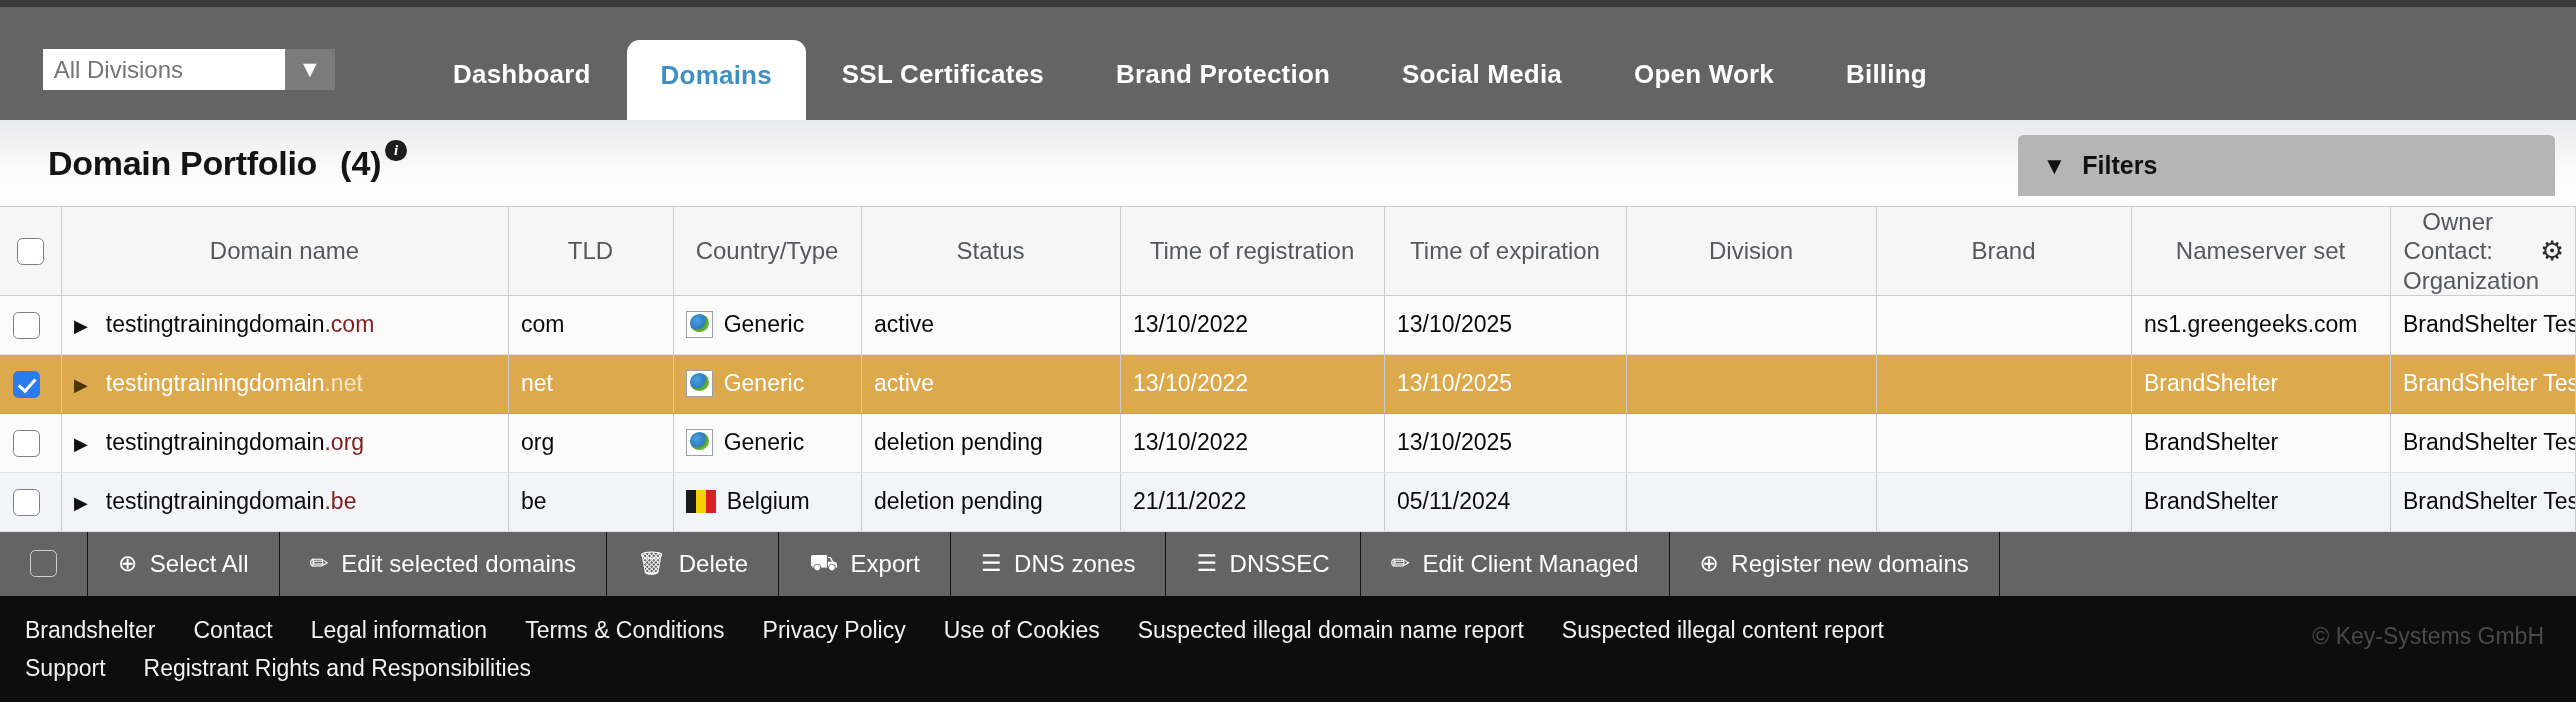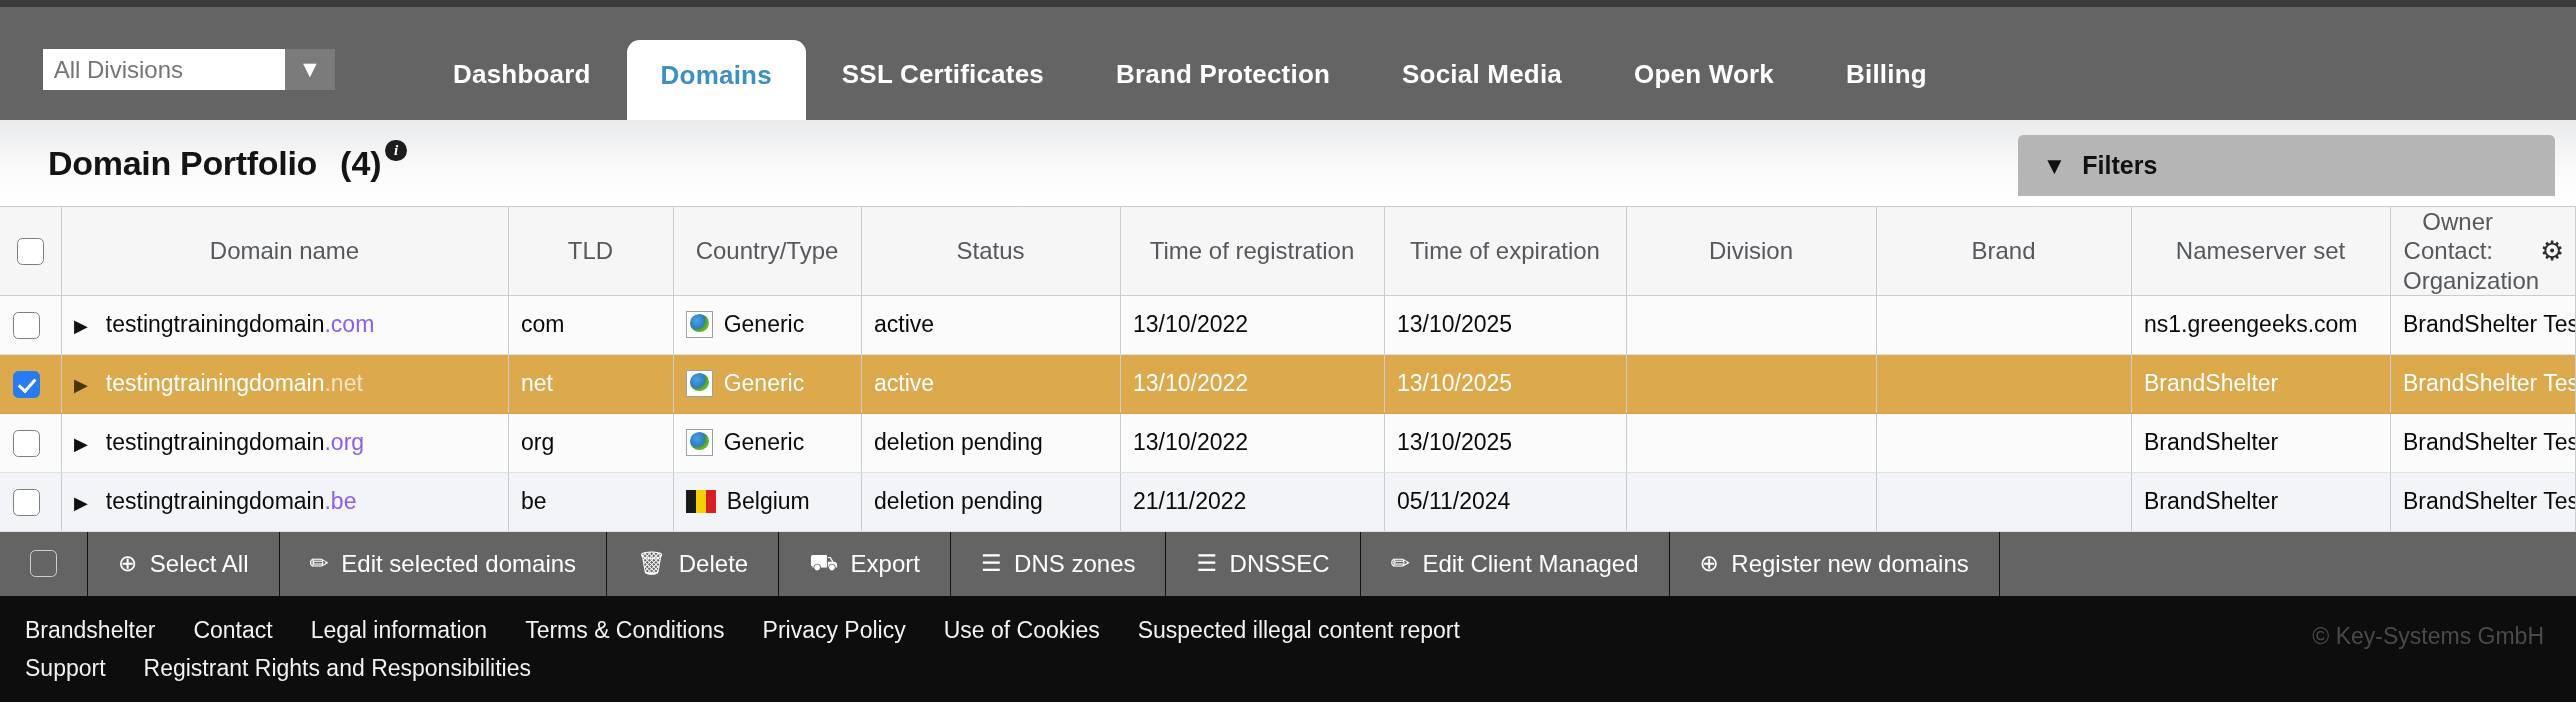--- a/index.html
+++ b/index.html
@@ -171,21 +171,21 @@
   .cb.checked::after{
     content:""; position:absolute; left:8px; top:2.7px;
     width: 7.2px; height: 14.3px; border:solid #fff; border-width:0 3.6px 3.6px 0;
     transform: rotate(42deg);
   }
   td.cb-cell { text-align: center; padding: 0; }
   th.cb-cell { text-align: center; padding: 0; }
 
   .expander { color:#111; font-size: 18px; margin-right: 18px; display:inline-block; cursor:pointer;}
   tr.row-sel .expander { color:#4a3408; }
-  .tld-gray { color: #8b5cf6; }
+  .tld-gray { color: #7f1d1d; }
 
   .flag-globe {
     display:inline-block; width:27px; height:27px; vertical-align:middle;
     margin-right:10.7px; position:relative; background:#ffffff;
     border:0.9px solid #9aa0a6;
   }
   .flag-globe::after{
     content:""; position:absolute; left:2.7px; top:1.8px; width:19.7px; height:18px;
     border-radius:50%;
     background: radial-gradient(circle at 35% 35%, #4aa3e0 0%, #2f7fc2 45%, #2f7fc2 50%, #4b9a2f 52%, #6fbf3a 75%, #2f7fc2 100%);
@@ -430,20 +430,21 @@
 </div>
 
 <div class="footer">
   <div class="f-row">
     <span class="f-link">Brandshelter</span>
     <span class="f-link">Contact</span>
     <span class="f-link">Legal information</span>
     <span class="f-link">Terms &amp; Conditions</span>
     <span class="f-link">Privacy Policy</span>
     <span class="f-link">Use of Cookies</span>
+    <span class="f-link">Suspected illegal domain name report</span>
     <span class="f-link">Suspected illegal content report</span>
   </div>
   <div class="f-row">
     <span class="f-link">Support</span>
     <span class="f-link">Registrant Rights and Responsibilities</span>
   </div>
   <div class="f-copy">© Key-Systems GmbH</div>
 </div>
 
 

